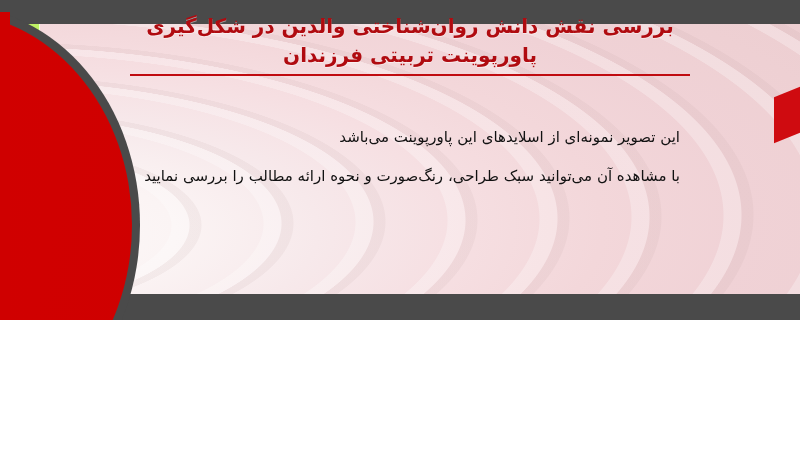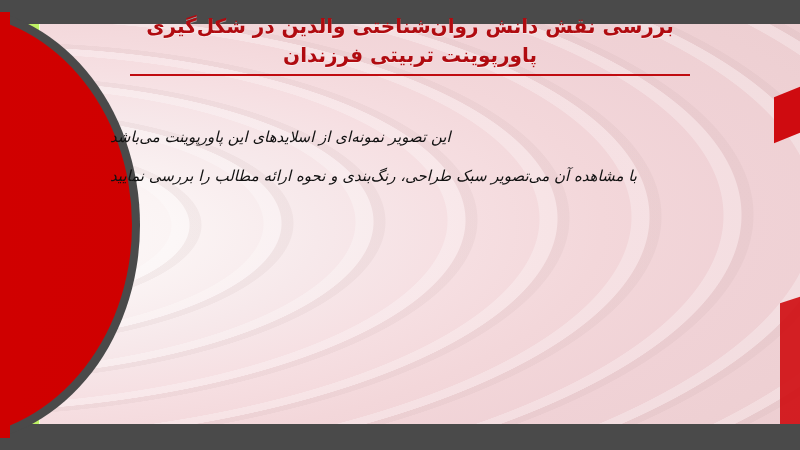--- a/index.html
+++ b/index.html
@@ -3,21 +3,21 @@
 <meta charset="utf-8">
 <style>
   html, body {
     margin: 0;
     padding: 0;
     background: #ffffff;
   }
   #slide {
     position: relative;
     width: 800px;
-    height: 450px;
+    height: 320px;
     overflow: hidden;
     background: #bef264;
     font-family: "DejaVu Sans", "Liberation Sans", sans-serif;
   }
 
   
   .frame-top {
     position: absolute;
     left: 0; top: 0;
     width: 800px; height: 24px;
@@ -155,24 +155,23 @@
     background: #c00b10;
     z-index: 8;
   }
 
   
   .body-block {
     position: absolute;
     right: 120px;
     top: 118px;
     width: 570px;
-    text-align: left;
+    text-align: right;
     direction: rtl;
     z-index: 8;
-    font-style: italic;
   }
   .body-line {
     color: #111111;
     font-size: 15px;
     line-height: 39px;
     white-space: nowrap;
   }
 </style>
 </head>
 <body>
@@ -194,16 +193,16 @@
   <div class="lens-left-fill"></div>
 
   <div class="title-block">
     <div class="title-line">بررسی نقش دانش روان‌شناختی والدین در شکل‌گیری</div>
     <div class="title-line">پاورپوینت تربیتی فرزندان</div>
   </div>
   <div class="title-rule"></div>
 
   <div class="body-block">
     <div class="body-line">این تصویر نمونه‌ای از اسلایدهای این پاورپوینت می‌باشد</div>
-    <div class="body-line">با مشاهده آن می‌تصویر سبک طراحی، رنگ‌بندی و نحوه ارائه مطالب را بررسی نمایید</div>
+    <div class="body-line">با مشاهده آن می‌توانید سبک طراحی، رنگ‌صورت و نحوه ارائه مطالب را بررسی نمایید</div>
   </div>
 
 </div>
 
 </body></html>

